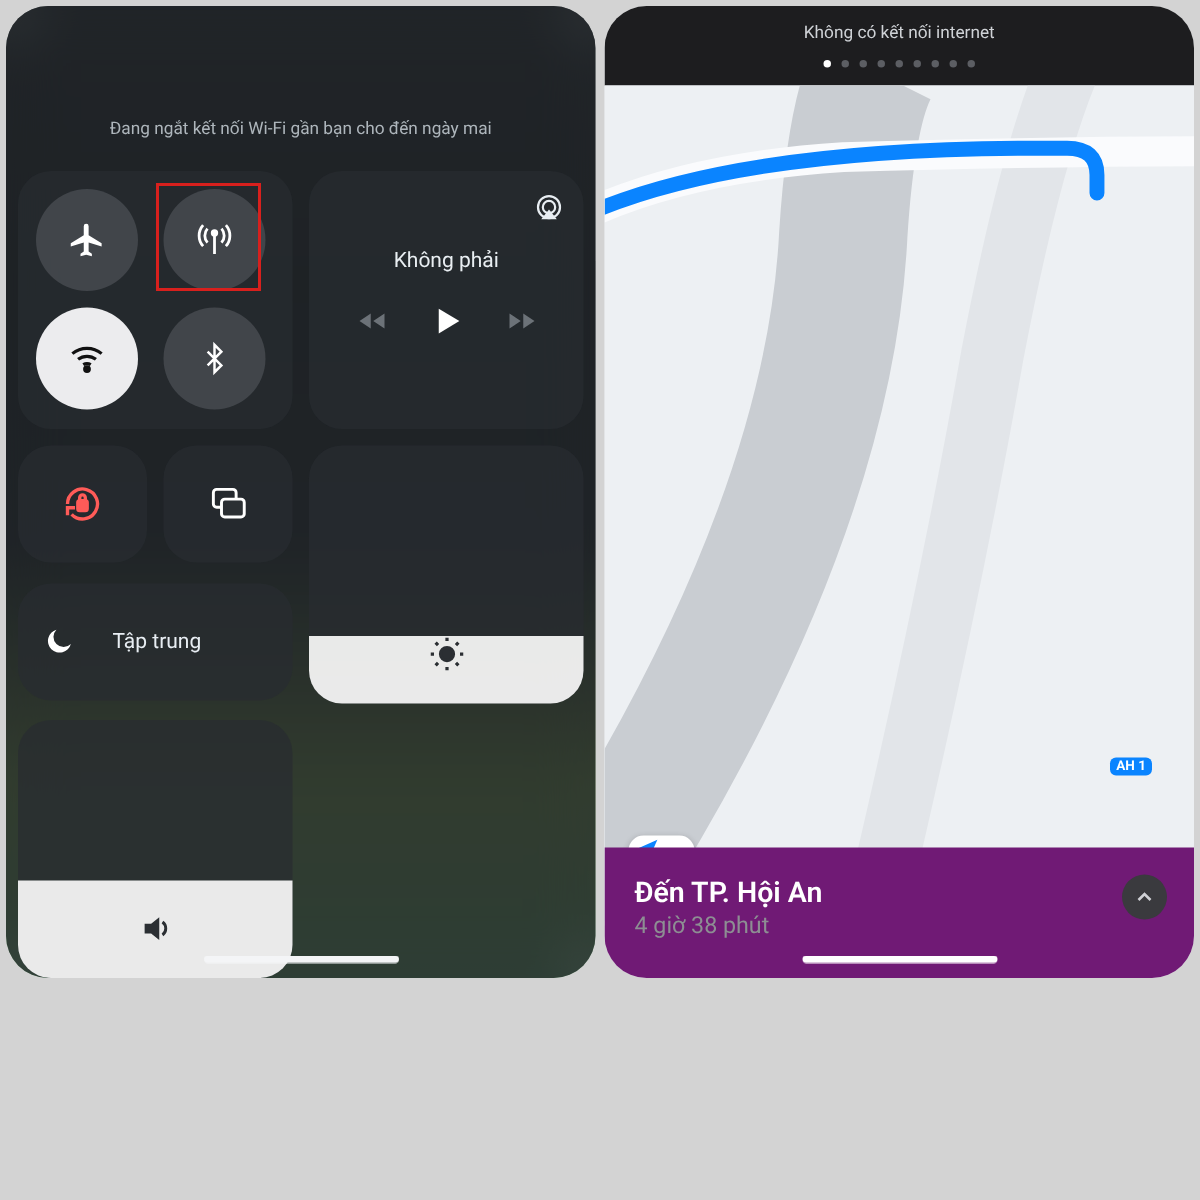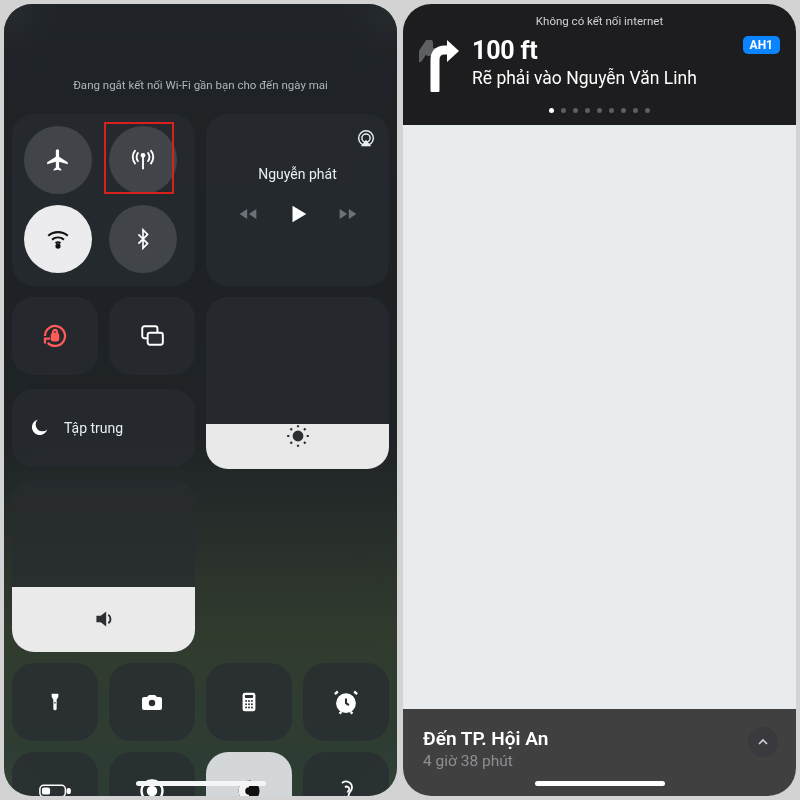--- a/index.html
+++ b/index.html
@@ -1,37 +1,37 @@
 <!DOCTYPE html>
 <html><head>
 <meta charset="utf-8">
 <style>
   *{box-sizing:border-box;margin:0;padding:0;font-family:-apple-system,BlinkMacSystemFont,"Segoe UI",Roboto,Helvetica,Arial,sans-serif;-webkit-font-smoothing:antialiased;}
   body{width:800px;height:800px;background:#d3d3d3;display:flex;gap:6px;padding:4px;}
-  .phone{flex:1;height:792px;border-radius:28px;overflow:hidden;position:relative;}
+  .phone{flex:1;height:648px;border-radius:28px;overflow:hidden;position:relative;}
   
   .left{background:linear-gradient(180deg,#2f3639 0%,#2b3034 28%,#2c3337 55%,#536646 80%,#4a6a54 100%);}
   .left .overlay{position:absolute;inset:0;backdrop-filter:blur(18px);background:rgba(20,22,25,.52);padding:20px 8px 0;}
   .status-text{color:#aeb6bc;font-size:11.5px;text-align:center;margin-top:54px;margin-bottom:22px;}
   .grid{display:grid;grid-template-columns:1fr 1fr;grid-auto-rows:auto;gap:11px;}
   .tile{background:rgba(40,44,48,.72);border-radius:22px;position:relative;}
   .connect{display:grid;grid-template-columns:1fr 1fr;grid-template-rows:1fr 1fr;gap:10px;padding:12px;height:172px;}
   .tog{width:68px;height:68px;border-radius:50%;display:flex;align-items:center;justify-content:center;}
   .tog-dark{background:rgba(70,74,80,.85);}
   .tog-light{background:#ececee;}
   .tog svg{display:block;}
   .box-highlight{position:absolute;left:92px;top:8px;width:70px;height:72px;border:2px solid #d8201d;pointer-events:none;}
   .media{height:172px;padding:14px 12px;display:flex;flex-direction:column;}
   .media .airp{align-self:flex-end;margin-bottom:8px;}
   .media .title{color:#e9eef2;font-size:14px;text-align:center;margin-top:4px;margin-bottom:20px;}
   .media .controls{display:flex;align-items:center;justify-content:center;gap:28px;}
   .row-split{display:grid;grid-template-columns:1fr 1fr;gap:11px;}
   .btn-sq{height:78px;border-radius:22px;background:rgba(40,44,48,.74);display:flex;align-items:center;justify-content:center;}
   .btn-sq.light{background:rgba(230,232,235,.9);}
-  .focus{height:78px;border-radius:22px;background:rgba(40,44,48,.74);display:flex;align-items:center;padding:0 16px;gap:14px;color:#e8eef3;font-size:14px;}
+  .focus{height:78px;border-radius:22px;background:rgba(40,44,48,.74);display:flex;align-items:center;padding:0 16px;gap:25px;color:#e8eef3;font-size:14px;}
   .slider{height:172px;border-radius:22px;background:rgba(40,44,48,.74);position:relative;display:flex;align-items:flex-end;justify-content:center;padding-bottom:20px;}
   .slider .fill{position:absolute;bottom:0;left:0;right:0;background:rgba(255,255,255,.9);border-radius:0 0 22px 22px;}
   .slider svg{position:relative;z-index:2;}
   .bottom-grid{display:grid;grid-template-columns:repeat(4,1fr);gap:11px;margin-top:11px;}
   .home-bar{position:absolute;bottom:10px;left:50%;transform:translateX(-50%);width:130px;height:5px;background:#f4f5f7;border-radius:3px;}
   
   .right{background:#e9ecef;}
   .nav-banner{background:#1d1d1f;color:#fff;padding:10px 16px 12px;}
   .offline{text-align:center;font-size:11.5px;color:#cfd2d6;margin-bottom:8px;}
   .nav-row{display:flex;align-items:flex-start;gap:13px;position:relative;}
@@ -39,21 +39,21 @@
   .nav-text .dist{font-size:25px;font-weight:700;letter-spacing:-.2px;}
   .nav-text .dir{font-size:17.5px;line-height:1.28;margin-top:2px;max-width:250px;}
   .badge{position:absolute;top:0;right:0;background:#0a84ff;color:#fff;font-weight:700;font-size:12px;padding:2px 7px;border-radius:5px;}
   .dots{display:flex;gap:7px;justify-content:center;margin-top:12px;}
   .dots span{width:5px;height:5px;border-radius:50%;background:#5c5e63;}
   .dots span.on{background:#fff;}
   .map{position:relative;height:560px;background:#f0f2f4;overflow:hidden;}
   .map svg{position:absolute;inset:0;}
   .loc-btn{position:absolute;left:16px;bottom:16px;width:44px;height:44px;border-radius:10px;background:#fff;box-shadow:0 1px 4px rgba(0,0,0,.2);display:flex;align-items:center;justify-content:center;}
   .rt-badge{position:absolute;right:28px;bottom:100px;background:#0a84ff;color:#fff;font-weight:700;font-size:9px;padding:1px 4px;border-radius:4px;}
-  .dest-card{position:absolute;bottom:0;left:0;right:0;background:#404040;color:#fff;padding:18px 20px 26px;}
+  .dest-card{position:absolute;bottom:0;left:0;right:0;background:#701a75;color:#fff;padding:18px 20px 26px;}
   .dest-card .ttl{font-size:19px;font-weight:600;}
   .dest-card .sub{font-size:15.5px;color:#8d8e93;margin-top:2px;}
   .dest-card .chev{position:absolute;right:18px;top:18px;width:30px;height:30px;border-radius:50%;background:#3a3a3e;display:flex;align-items:center;justify-content:center;}
 </style>
 </head>
 <body>
 
 <div class="phone left">
   <div class="overlay">
     <div class="status-text">Đang ngắt kết nối Wi-Fi gần bạn cho đến ngày mai</div>
@@ -93,21 +93,21 @@
       </div>
 
       <div class="tile media">
         <div class="airp">
           <svg width="22" height="22" viewBox="0 0 24 24" fill="none" stroke="#e8edf2" stroke-width="1.6">
               <circle cx="12" cy="11" r="8"></circle>
               <circle cx="12" cy="11" r="4.5"></circle>
               <path d="M12 14l4 5H8z" fill="#e8edf2"></path>
             </svg>
         </div>
-        <div class="title">Nguyễn phát</div>
+        <div class="title">Không phải</div>
         <div class="controls">
           <span><svg width="22" height="20" viewBox="0 0 24 24" fill="#6c7278">
                 <path d="M11 6v12L2 12zM22 6v12l-9-6z"></path>
               </svg></span>
           <span><svg width="22" height="24" viewBox="0 0 24 24" fill="#fff">
                 <path d="M6 3l15 9L6 21z"></path>
               </svg></span>
           <span><svg width="22" height="20" viewBox="0 0 24 24" fill="#6c7278">
                 <path d="M2 6l9 6-9 6zM13 6l9 6-9 6z"></path>
               </svg></span>
@@ -217,47 +217,48 @@
           </svg>
         </div>
     </div>
   </div>
   <div class="home-bar"></div>
 </div>
 
 <div class="phone right">
   <div class="nav-banner">
     <div class="offline">Không có kết nối internet</div>
-    <div class="nav-row">
-      <div class="nav-icon">
-        <svg width="40" height="52" viewBox="0 0 40 52">
-            <path d="M0 18 L10 3 L10 12 L20 12" fill="none" stroke="#5e5f63" stroke-width="8" stroke-linecap="round" stroke-linejoin="round"></path>
-            <path d="M16 50 L16 20 Q16 10 26 10 L30 10" fill="none" stroke="#fff" stroke-width="9" stroke-linecap="round"></path>
-            <path d="M28 0 L40 11 L28 22 Z" fill="#fff"></path>
-          </svg>
-      </div>
-      <div class="nav-text">
-        <div class="dist">100 ft</div>
-        <div class="dir">Rẽ phải vào Nguyễn Văn Linh</div>
-      </div>
-      <div class="badge">AH1</div>
-    </div>
     <div class="dots">
       <span class="on"></span>
         <span></span>
         <span></span>
         <span></span>
         <span></span>
         <span></span>
         <span></span>
         <span></span>
         <span></span>
     </div>
   </div>
 
+  <div class="map">
+    <svg viewBox="0 0 395 560" preserveAspectRatio="none">
+      <rect width="395" height="560" fill="#edf0f3"></rect>
+      <path d="M-20 560 Q150 300 160 100 Q165 20 180 -10" stroke="#c9cdd2" stroke-width="86" fill="none"></path>
+      <path d="M180 560 Q230 350 260 180 Q285 50 310 -10" stroke="#e2e5e9" stroke-width="42" fill="none"></path>
+      <path d="M-20 90 Q50 55 160 48 Q300 44 420 44" stroke="#fafbfd" stroke-width="20" fill="none"></path>
+      <path d="M-20 90 Q80 42 290 42 L310 42 Q330 42 330 60 L330 72" stroke="#0a84ff" stroke-width="10" fill="none" stroke-linecap="round" stroke-linejoin="round"></path>
+    </svg>
+    <div class="rt-badge">AH 1</div>
+    <div class="loc-btn">
+      <svg width="22" height="22" viewBox="0 0 24 24" fill="#0a84ff">
+          <path d="M3 11l18-8-8 18-2-8z"></path>
+        </svg>
+    </div>
+  </div>
 
   <div class="dest-card">
     <div class="ttl">Đến TP. Hội An</div>
     <div class="sub">4 giờ 38 phút</div>
     <div class="chev">
       <svg width="16" height="16" viewBox="0 0 24 24" fill="none" stroke="#d0d1d6" stroke-width="2.6">
           <path d="M6 15l6-6 6 6"></path>
         </svg>
     </div>
     <div class="home-bar" style="background:#fff"></div>

